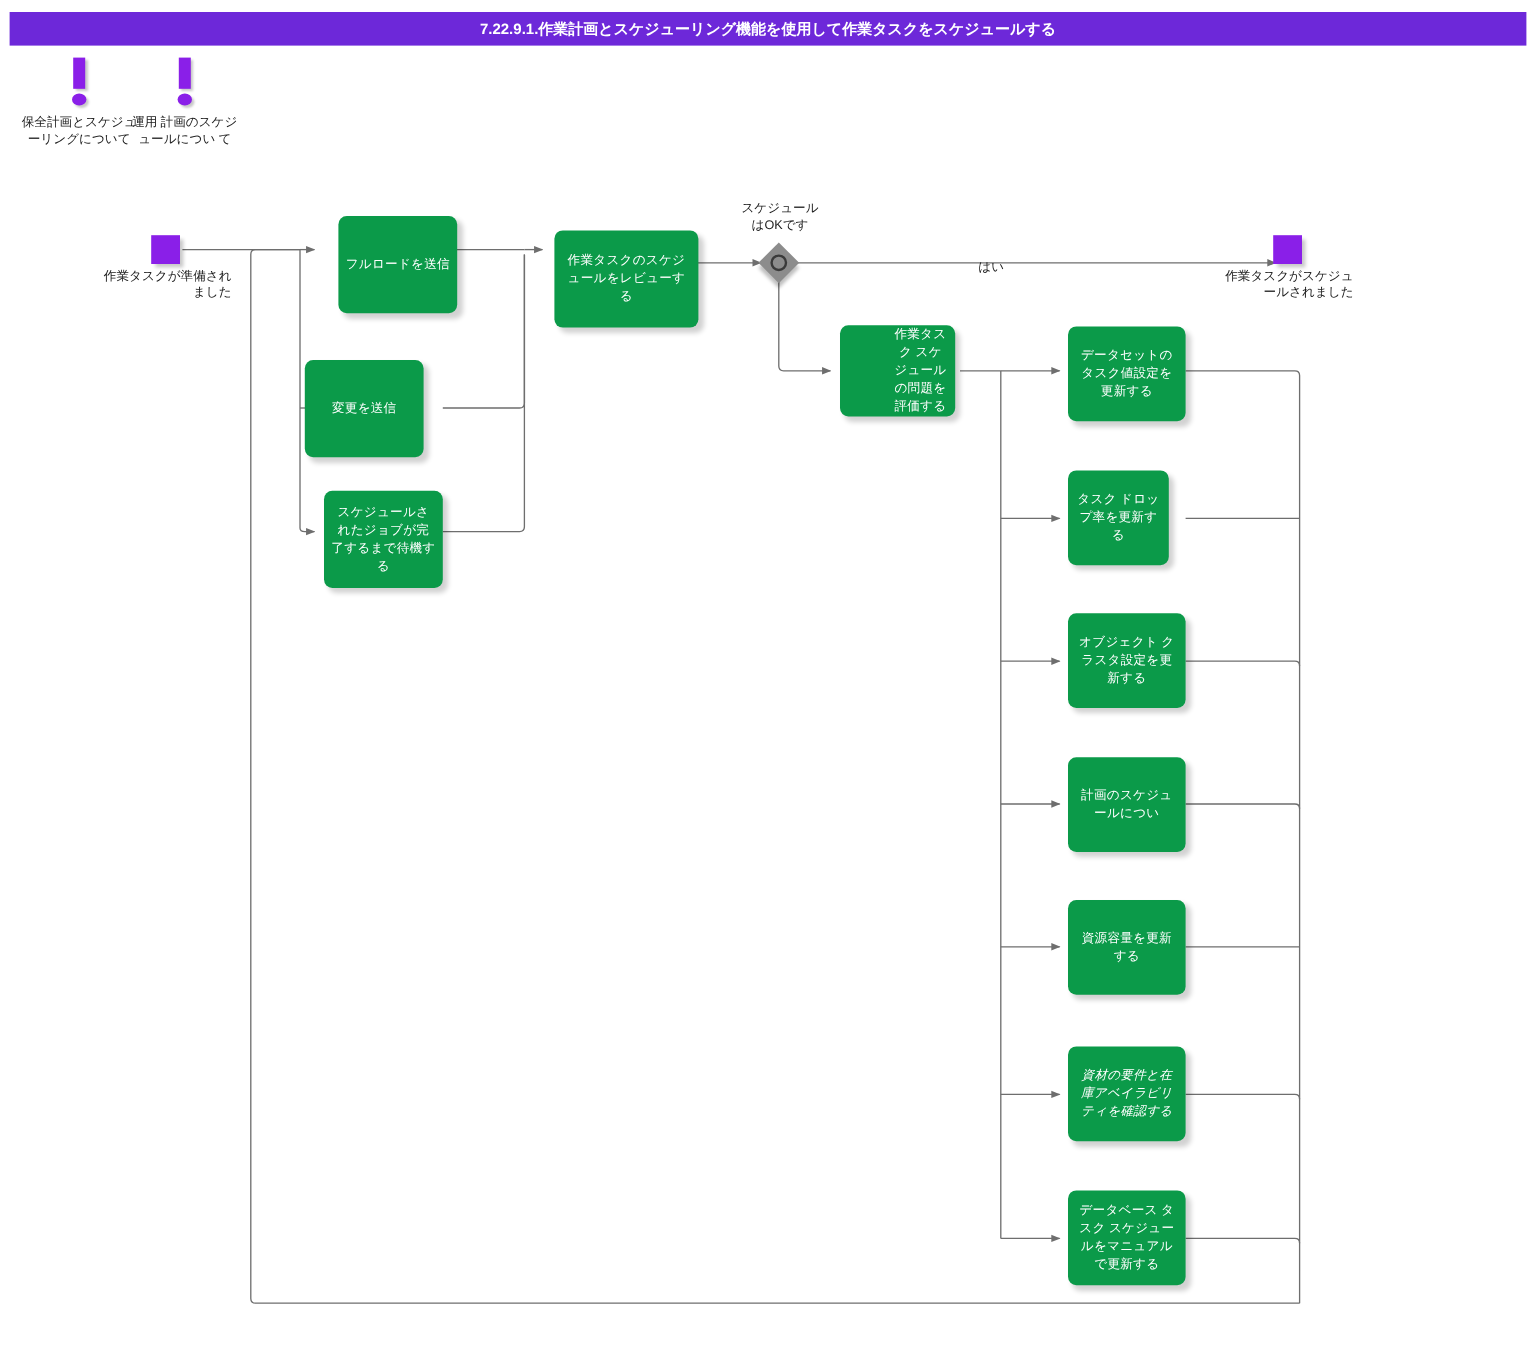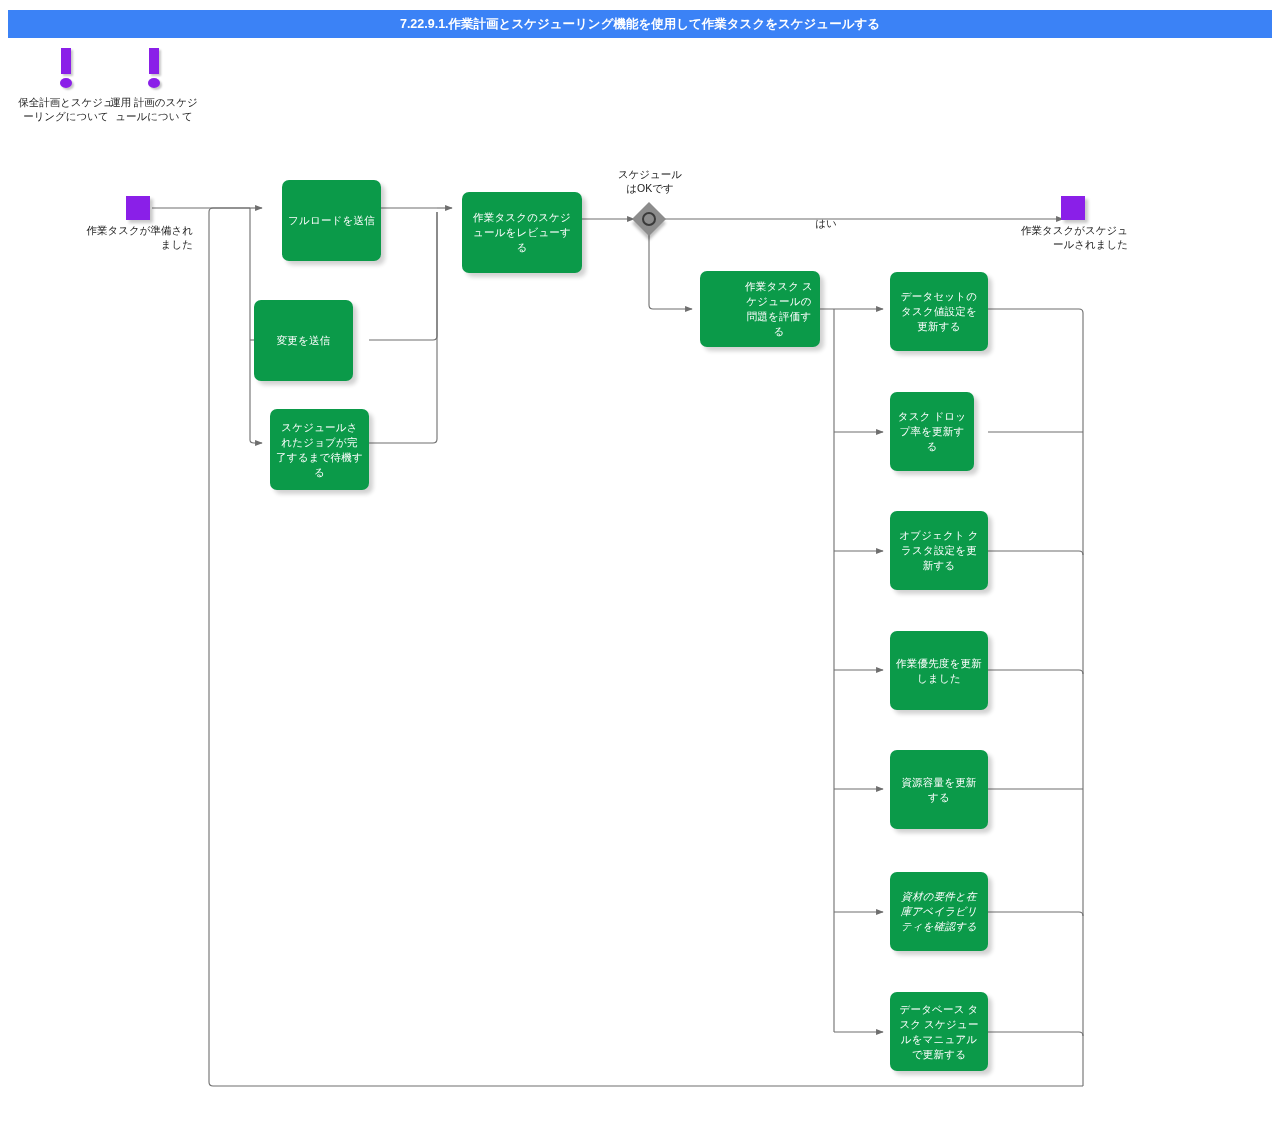--- a/index.html
+++ b/index.html
@@ -15,21 +15,21 @@
     overflow: hidden;
   }
 
   
   #title-bar {
     position: absolute;
     left: 8px;
     top: 10px;
     width: 1264px;
     height: 28px;
-    background: #3b82f6;
+    background: #6d28d9;
     display: flex;
     align-items: center;
     justify-content: center;
   }
   #title-bar .title-text {
     color: #ffffff;
     font-size: 12.5px;
     font-weight: bold;
     letter-spacing: 0px;
     white-space: nowrap;
@@ -262,38 +262,38 @@
   <span class="node-text">作業タスクのスケジュールをレビューする</span>
 </div>
 
 <div id="decision-node" style="left:632px; top:202px;">
   <div class="diamond"></div>
   <div class="inner-ring"></div>
 </div>
 <div class="edge-label bold-ok" style="left:614px; top:168px; width:72px;">スケジュールはOKです</div>
 <div class="edge-label" style="left:804px; top:217px; width:44px;">はい</div>
 
-<div class="node-box" style="left:700px; top:271px; width:120px; height:76px;padding-left:44px;">
+<div class="node-box" style="left:700px; top:271px; width:96px; height:76px;padding-left:44px;">
   <span class="node-text">作業タスク スケジュールの問題を評価する</span>
 </div>
 
 <div class="node-box" style="left:890px; top:272px; width:98px; height:79px;">
   <span class="node-text">データセットのタスク値設定を更新する</span>
 </div>
 
 <div class="node-box" style="left:890px; top:392px; width:84px; height:79px;">
   <span class="node-text">タスク ドロップ率を更新する</span>
 </div>
 
 <div class="node-box" style="left:890px; top:511px; width:98px; height:79px;">
   <span class="node-text">オブジェクト クラスタ設定を更新する</span>
 </div>
 
 <div class="node-box" style="left:890px; top:631px; width:98px; height:79px;">
-  <span class="node-text">作業優先度を更新しました</span>
+  <span class="node-text">計画のスケジュールについ</span>
 </div>
 
 <div class="node-box" style="left:890px; top:750px; width:98px; height:79px;">
   <span class="node-text">資源容量を更新する</span>
 </div>
 
 <div class="node-box" style="left:890px; top:872px; width:98px; height:79px;font-style:italic;">
   <span class="node-text">資材の要件と在庫アベイラビリティを確認する</span>
 </div>
 

